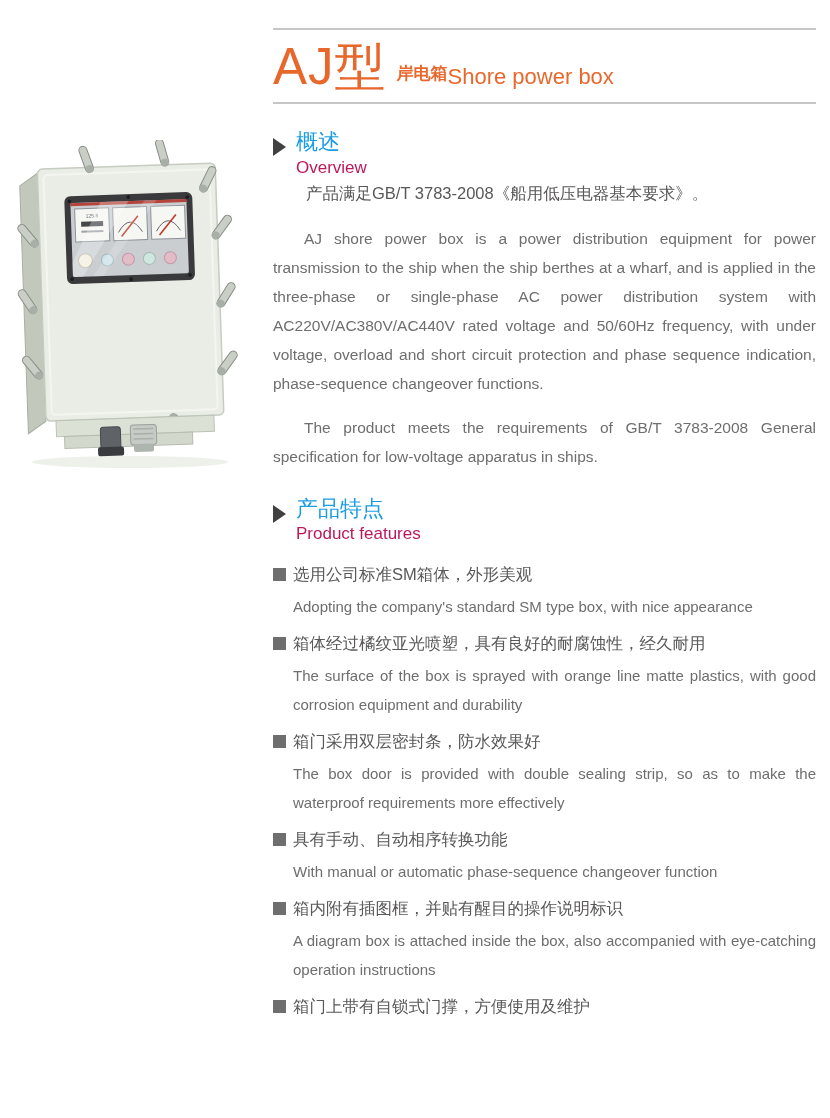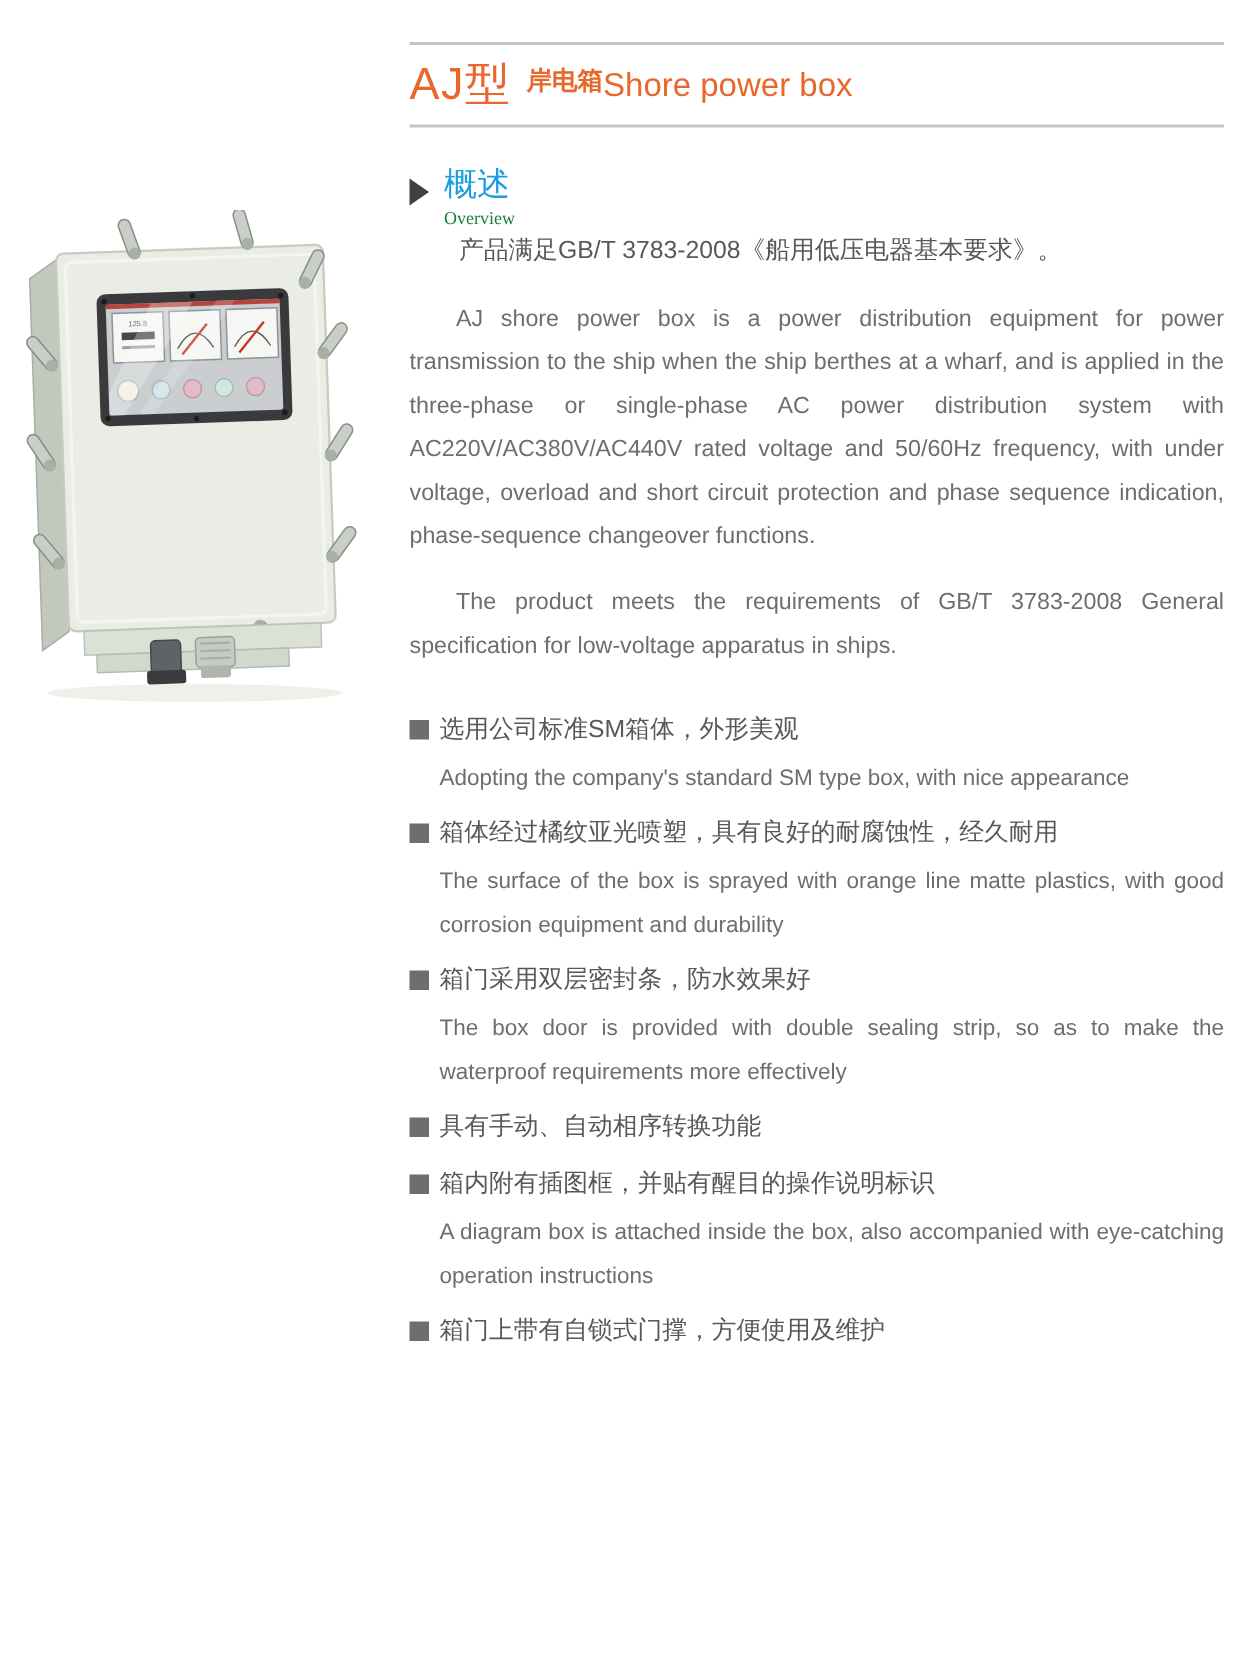--- a/index.html
+++ b/index.html
@@ -7,30 +7,30 @@
     position:relative;width:830px;height:1118px;background:#ffffff;
     font-family:"Liberation Sans","DejaVu Sans",sans-serif;overflow:hidden;
   }
   
   .photo-wrap{position:absolute;left:8px;top:140px;width:254px;height:334px;}
   
   .content{position:absolute;left:273px;top:0;width:543px;}
   .rule{height:2px;background:#c6c6c6;}
   .rule-top{margin-top:28px;}
   .title-block{display:flex;align-items:flex-end;padding:13px 0 11px 0;}
-  .model{font-size:30px;line-height:0.95;color:#e8682c;letter-spacing:1px;text-align:right;}
+  .model{font-size:51px;line-height:0.95;color:#e8682c;letter-spacing:1px;text-align:right;}
   .title-sub{display:flex;margin-left:10px;padding-bottom:1px;}
   .title-sub-cn{font-size:17px;font-weight:bold;color:#e8682c;line-height:1.25;}
   .title-sub-en{font-size:22px;color:#e8682c;line-height:1.25;}
   .section{margin-top:26px;}
   .sec-head{display:flex;align-items:flex-start;}
   .tri{width:0;height:0;border-left:13px solid #414141;border-top:9px solid transparent;
        border-bottom:9px solid transparent;margin:8px 10px 0 0;flex:0 0 auto;}
   .sec-cn{font-size:22px;color:#1b9de4;line-height:1.1;}
-  .sec-en{font-size:12px;color:#15803d;margin-top:3px;line-height:1.2;font-family:Liberation Serif, serif;}
+  .sec-en{font-size:17px;color:#be185d;margin-top:3px;line-height:1.2;}
   .cn-para{font-size:16.5px;color:#595757;line-height:31px;text-align:justify;
            text-indent:2em;margin:0;}
   .cn-para.first{margin-top:12px;}
   .en-para{font-size:15.5px;color:#6f6e6e;line-height:29px;text-align:justify;
            text-indent:2em;margin:15px 0 0 0;}
   .feat-list{margin-top:14px;}
   .feat{margin-top:7px;}
   .feat-cn{display:flex;align-items:flex-start;font-size:16.5px;color:#595757;line-height:31px;text-align:right;}
   .bullet{width:13px;height:13px;background:#6e6e6e;flex:0 0 auto;margin:9px 7px 0 0;}
   .feat-en{font-size:15px;color:#6f6e6e;line-height:29px;text-align:justify;
@@ -174,20 +174,27 @@
           <div class="sec-cn">概述</div>
           <div class="sec-en">Overview</div>
         </div>
       </div>
       <p class="cn-para">产品满足GB/T 3783-2008《船用低压电器基本要求》。</p>
       <p class="en-para">AJ shore power box is a power distribution equipment for power transmission to the ship when the ship berthes at a wharf, and is applied in the three-phase or single-phase AC power distribution system with AC220V/AC380V/AC440V rated voltage and 50/60Hz frequency, with under voltage, overload and short circuit protection and phase sequence indication, phase-sequence changeover functions.</p>
       <p class="en-para">The product meets the requirements of GB/T 3783-2008 General specification for low-voltage apparatus in ships.</p>
     </div>
 
     <div class="section">
+      <div class="sec-head">
+        <span class="tri"></span>
+        <div>
+          <div class="sec-cn">产品特点</div>
+          <div class="sec-en">Product features</div>
+        </div>
+      </div>
 
       <div class="feat-list">
 
         <div class="feat">
           <div class="feat-cn">
             <span class="bullet"></span>
             <span>选用公司标准SM箱体，外形美观</span>
           </div>
           <div class="feat-en">Adopting the company's standard SM type box, with nice appearance</div>
         </div>
@@ -206,20 +213,21 @@
             <span>箱门采用双层密封条，防水效果好</span>
           </div>
           <div class="feat-en">The box door is provided with double sealing strip, so as to make the waterproof requirements more effectively</div>
         </div>
 
         <div class="feat">
           <div class="feat-cn">
             <span class="bullet"></span>
             <span>具有手动、自动相序转换功能</span>
           </div>
+          <div class="feat-en">With manual or automatic phase-sequence changeover function</div>
         </div>
 
         <div class="feat">
           <div class="feat-cn">
             <span class="bullet"></span>
             <span>箱内附有插图框，并贴有醒目的操作说明标识</span>
           </div>
           <div class="feat-en">A diagram box is attached inside the box, also accompanied with eye-catching operation instructions</div>
         </div>
 

